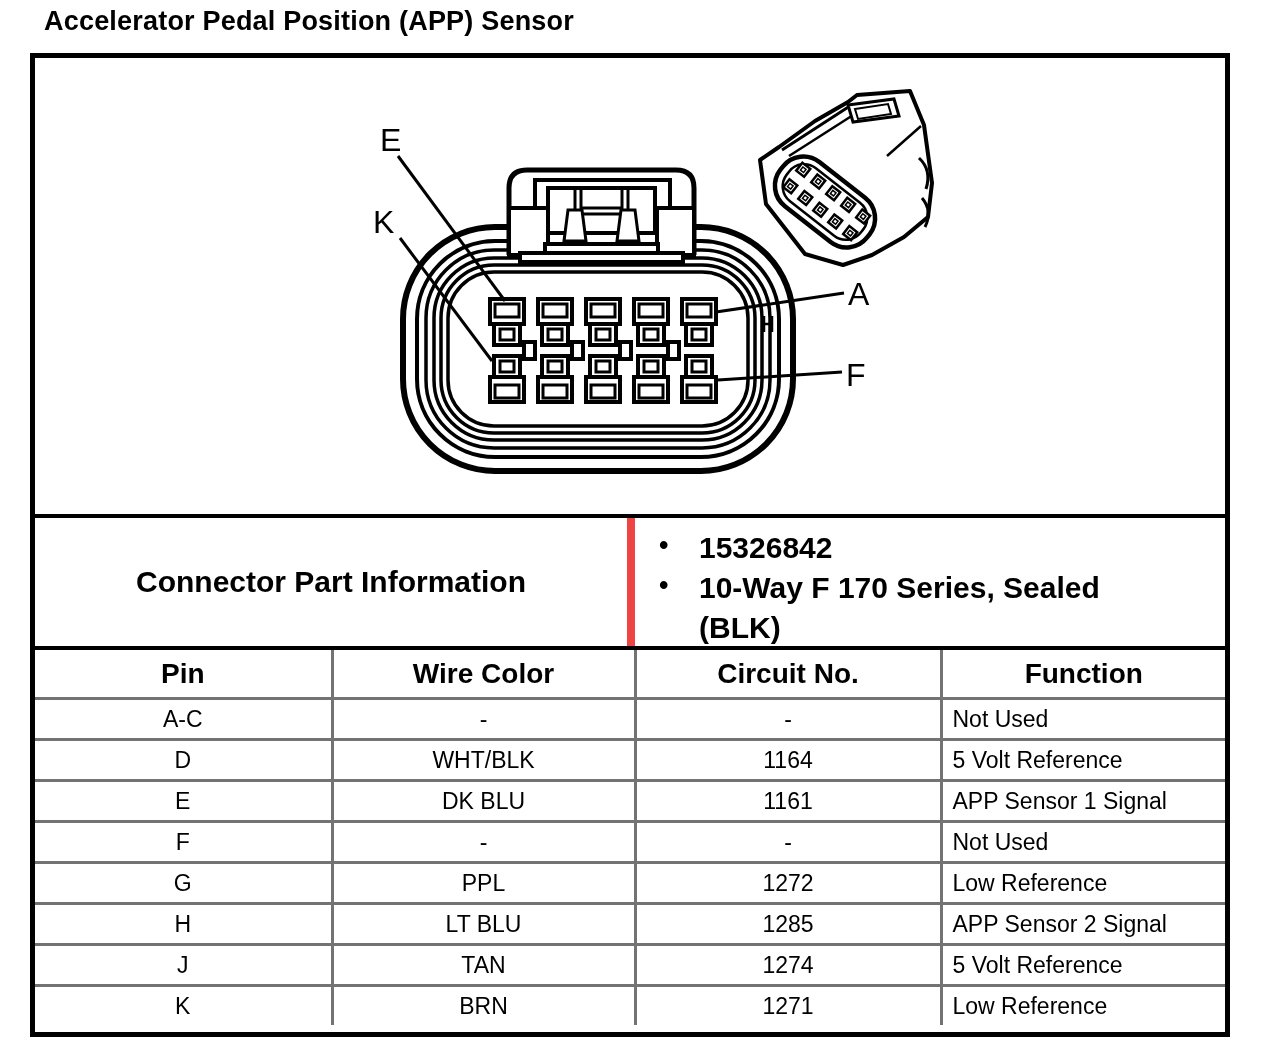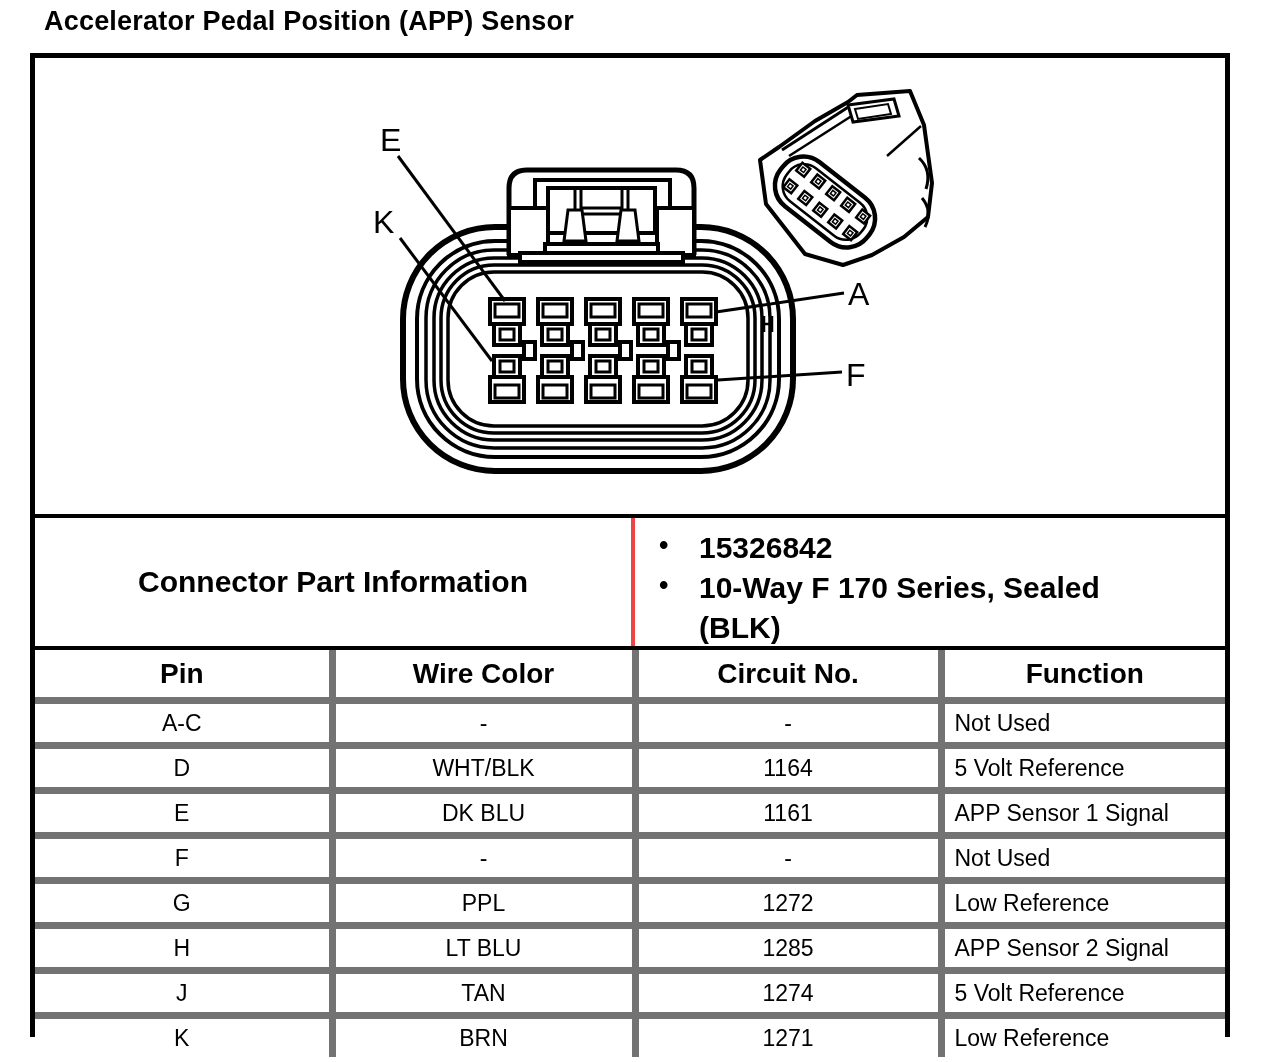--- a/index.html
+++ b/index.html
@@ -26,37 +26,37 @@
   .wf{fill:#fff;stroke:#000;}
   .s6{stroke-width:6;} .s5{stroke-width:5;} .s45{stroke-width:4.5;}
   .s4{stroke-width:4;} .s35{stroke-width:3.5;} .s3{stroke-width:3;}
   .s25{stroke-width:2.5;} .s2{stroke-width:2;} .s15{stroke-width:1.5;}
   .pin-label{font-size:32px;fill:#000;}
 
   .part-info{
     display:flex;height:132px;border-bottom:4px solid #000;box-sizing:border-box;
   }
   .part-info-label{
-    flex:0 0 600px;width:600px;border-right:4px solid #ef4444;box-sizing:border-box;
+    flex:0 0 600px;width:600px;border-right:8px solid #ef4444;box-sizing:border-box;
     display:flex;align-items:center;justify-content:center;
     font-size:30px;font-weight:bold;text-align:center;
   }
   .part-info-bullets{
     flex:1;padding:10px 0 0 24px;font-size:30px;font-weight:bold;box-sizing:border-box;
   }
   .bullet-item{display:flex;line-height:1.33;}
   .bullet-dot{width:40px;flex:0 0 40px;text-align:left;font-size:27px;}
   .bullet-text{display:block;}
   .bullet-text.wrap{max-width:470px;}
 
   table.pin-table{
     width:100%;border-collapse:collapse;table-layout:fixed;background:#fff;
   }
   .pin-table th,.pin-table td{
-    border:7px solid #737373;padding:0;vertical-align:middle;background:#fff;
+    border:3px solid #737373;padding:0;vertical-align:middle;background:#fff;
   }
   .pin-table th{height:47px;font-size:28px;font-weight:bold;text-align:center;}
   .pin-table td{height:38px;font-size:23px;text-align:center;}
   .pin-table td.function{text-align:left;padding-left:10px;}
   .pin-table tr > *:first-child{border-left:none;}
   .pin-table tr > *:last-child{border-right:none;}
   .pin-table thead th{border-top:none;}
   .pin-table tbody tr:last-child td{border-bottom:none;}
 </style>
 </head>

